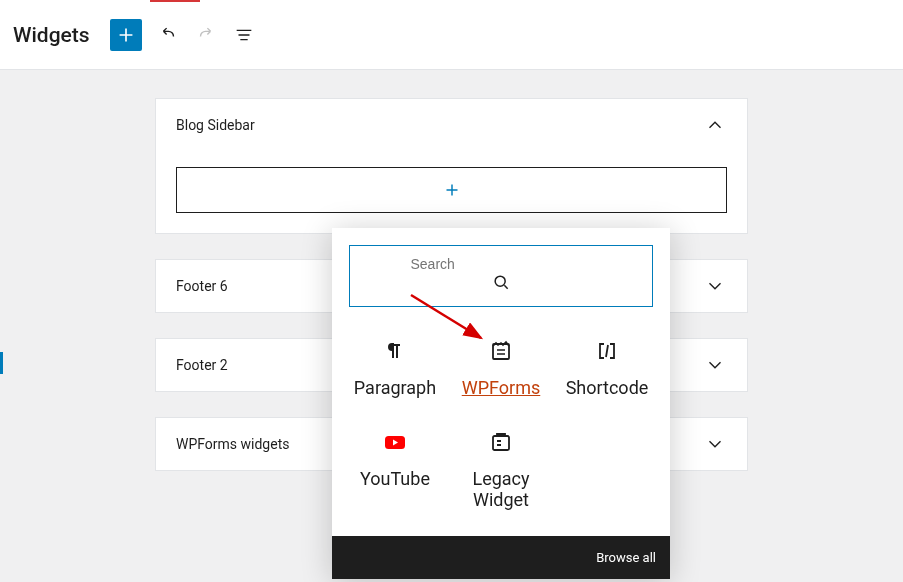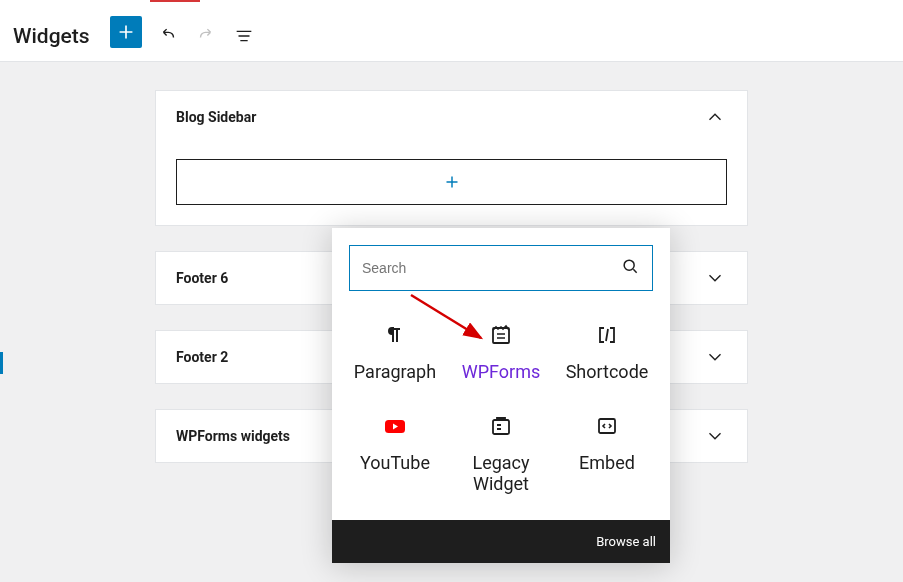--- a/index.html
+++ b/index.html
@@ -1,39 +1,39 @@
 <!DOCTYPE html>
 <html><head>
   <meta charset="utf-8">
   <style>
     * { margin: 0; padding: 0; box-sizing: border-box; }
     body { font-family: -apple-system, BlinkMacSystemFont, "Segoe UI", Roboto, sans-serif; background: #f0f0f1; width: 903px; height: 582px; overflow: hidden; position: relative; }
-    .topbar { background: #fff; border-bottom: 1px solid #e2e4e7; height: 62px; display: flex; align-items: flex-end; padding: 13px 13px; }
+    .topbar { background: #fff; border-bottom: 1px solid #e2e4e7; height: 70px; display: flex; align-items: center; padding: 13px 13px; }
     .topbar-title { font-size: 21px; font-weight: 500; color: #1e1e1e; margin-right: 20px; }
     .add-btn { width: 32px; height: 32px; background: #007cba; color: #fff; border: none; border-radius: 2px; display:flex; align-items:center; justify-content:center; cursor:pointer; }
     .toolbar-icons { display:flex; align-items:center; gap: 14px; margin-left: 14px; }
     .toolbar-icon { width: 24px; height: 24px; display:flex; align-items:center; justify-content:center; color:#1e1e1e; cursor:pointer; }
     .toolbar-icon.disabled { color:#c1c1c1; }
     .red-line { position:absolute; top:0; left:150px; width:50px; height:2px; background:#d63638; }
     .content { padding: 28px 155px 0 155px; }
-    .widget-panel { background:#fff; border:1px solid #e2e4e7; margin-bottom: 25px; font-weight: bold; }
+    .widget-panel { background:#fff; border:1px solid #e2e4e7; margin-bottom: 25px; }
     .widget-header { display:flex; align-items:center; justify-content:space-between; padding: 14px 20px; cursor:pointer; }
     .widget-title { font-size: 14px; color:#1e1e1e; }
     .chevron { width:24px; height:24px; display:flex; align-items:center; justify-content:center; }
     .block-add { margin: 16px 20px 20px 20px; border:1px solid #1e1e1e; height: 46px; display:flex; align-items:center; justify-content:center; cursor:pointer; }
     .block-add svg { color:#007cba; }
     .popover { position:absolute; left:332px; top:228px; width:338px; background:#fff; box-shadow: 0 3px 30px rgba(0,0,0,0.2); }
-    .popover-search { margin:17px 17px 10px 17px; border:1.5px solid #007cba; display:flex; align-items:center; padding: 10px 12px; }
+    .popover-search { margin:17px 17px 10px 17px; border:1.5px solid #007cba; display:flex; align-items:center; padding: 10px 12px; flex-direction: column; }
     .popover-search input { border:none; outline:none; flex:1; font-size:14px; color:#1e1e1e; background:transparent; }
     .popover-search input::placeholder { color:#757575; }
     .block-grid { display:grid; grid-template-columns: repeat(3, 1fr); padding: 12px 10px 12px 10px; gap: 8px 0; }
     .block-item { display:flex; flex-direction:column; align-items:center; padding: 10px 4px 14px 4px; cursor:pointer; }
     .block-icon { width:24px; height:24px; display:flex; align-items:center; justify-content:center; color:#1e1e1e; margin-bottom: 14px; }
     .block-label { font-size:18px; color:#1e1e1e; text-align:center; }
-    .block-label.highlight { color:#6d28d9; }
+    .block-label.highlight { color:#c2410c;text-decoration:underline; }
     .browse-all { background:#1e1e1e; color:#fff; text-align:right; padding: 14px; font-size:13px; cursor:pointer; }
     .arrow-annotation { position:absolute; left:406px; top:290px; pointer-events:none; }
     .blue-edge { position:absolute; left:0; top:352px; width:3px; height:22px; background:#007cba; }
   </style>
 </head>
 <body>
 
 <div class="red-line"></div>
 
 <div class="topbar">
@@ -171,29 +171,20 @@
     <div class="block-item">
       <span class="block-icon">
         <svg width="24" height="24" viewBox="0 0 24 24" fill="none">
             <rect x="4" y="6" width="16" height="14" rx="1.5" stroke="#1e1e1e" stroke-width="1.8"></rect>
             <path d="M8 6V4h8v2M8 11h4M8 15h4" stroke="#1e1e1e" stroke-width="1.8"></path>
           </svg>
       </span>
       <span class="block-label">Legacy Widget</span>
     </div>
 
-    <div class="block-item">
-      <span class="block-icon">
-        <svg width="24" height="24" viewBox="0 0 24 24" fill="none">
-            <rect x="4" y="5" width="16" height="14" rx="1.5" stroke="#1e1e1e" stroke-width="1.8"></rect>
-            <path d="M10 10l-2 2 2 2M14 10l2 2-2 2" stroke="#1e1e1e" stroke-width="1.6"></path>
-          </svg>
-      </span>
-      <span class="block-label">Embed</span>
-    </div>
 
   </div>
   <div class="browse-all">Browse all</div>
 </div>
 
 <svg class="arrow-annotation" width="90" height="70" viewBox="0 0 90 70">
   <defs>
       <marker id="ah" markerWidth="10" markerHeight="10" refX="7" refY="3" orient="auto">
         <path d="M0,0 L8,3 L0,6 Z" fill="#d40000"></path>
       </marker>

